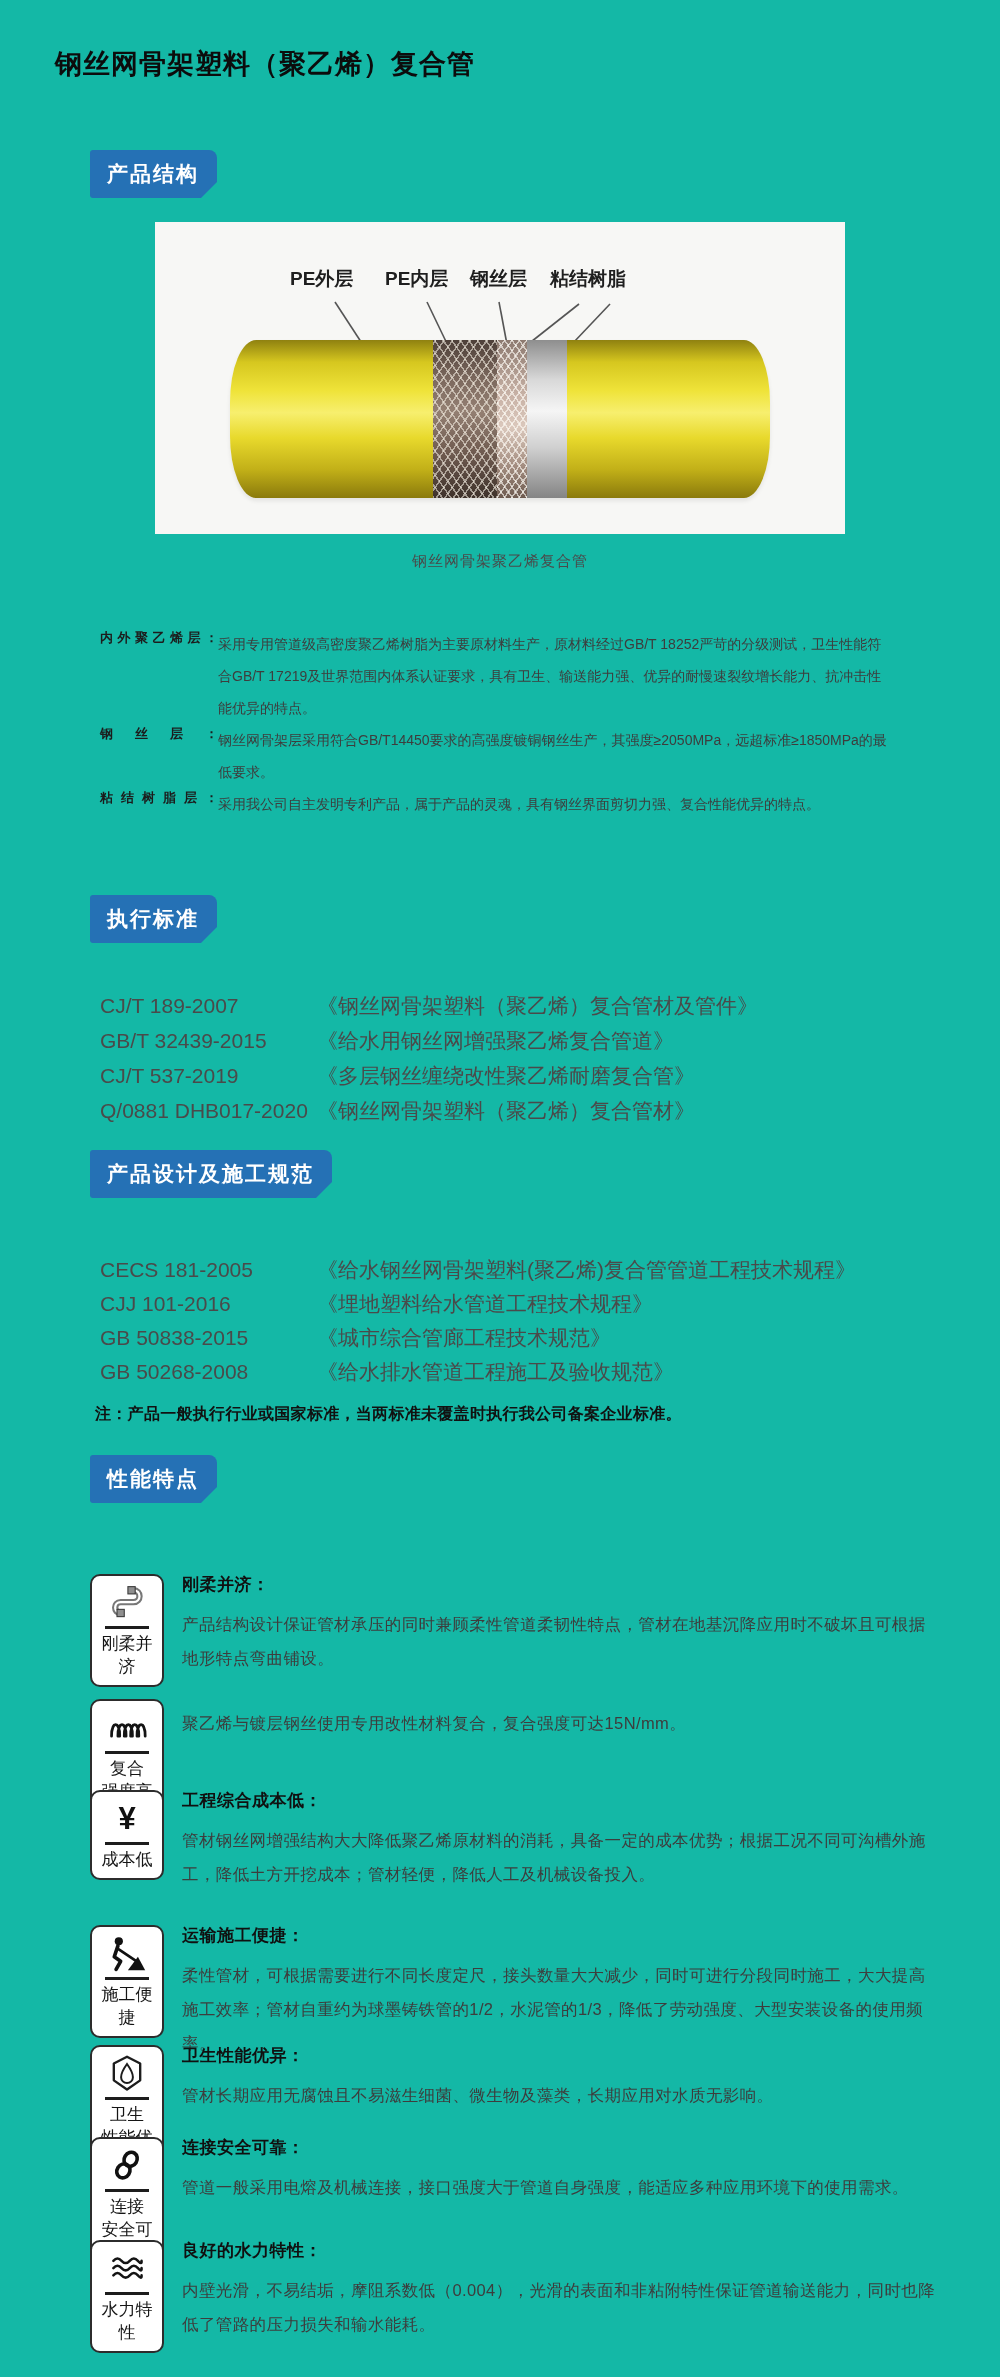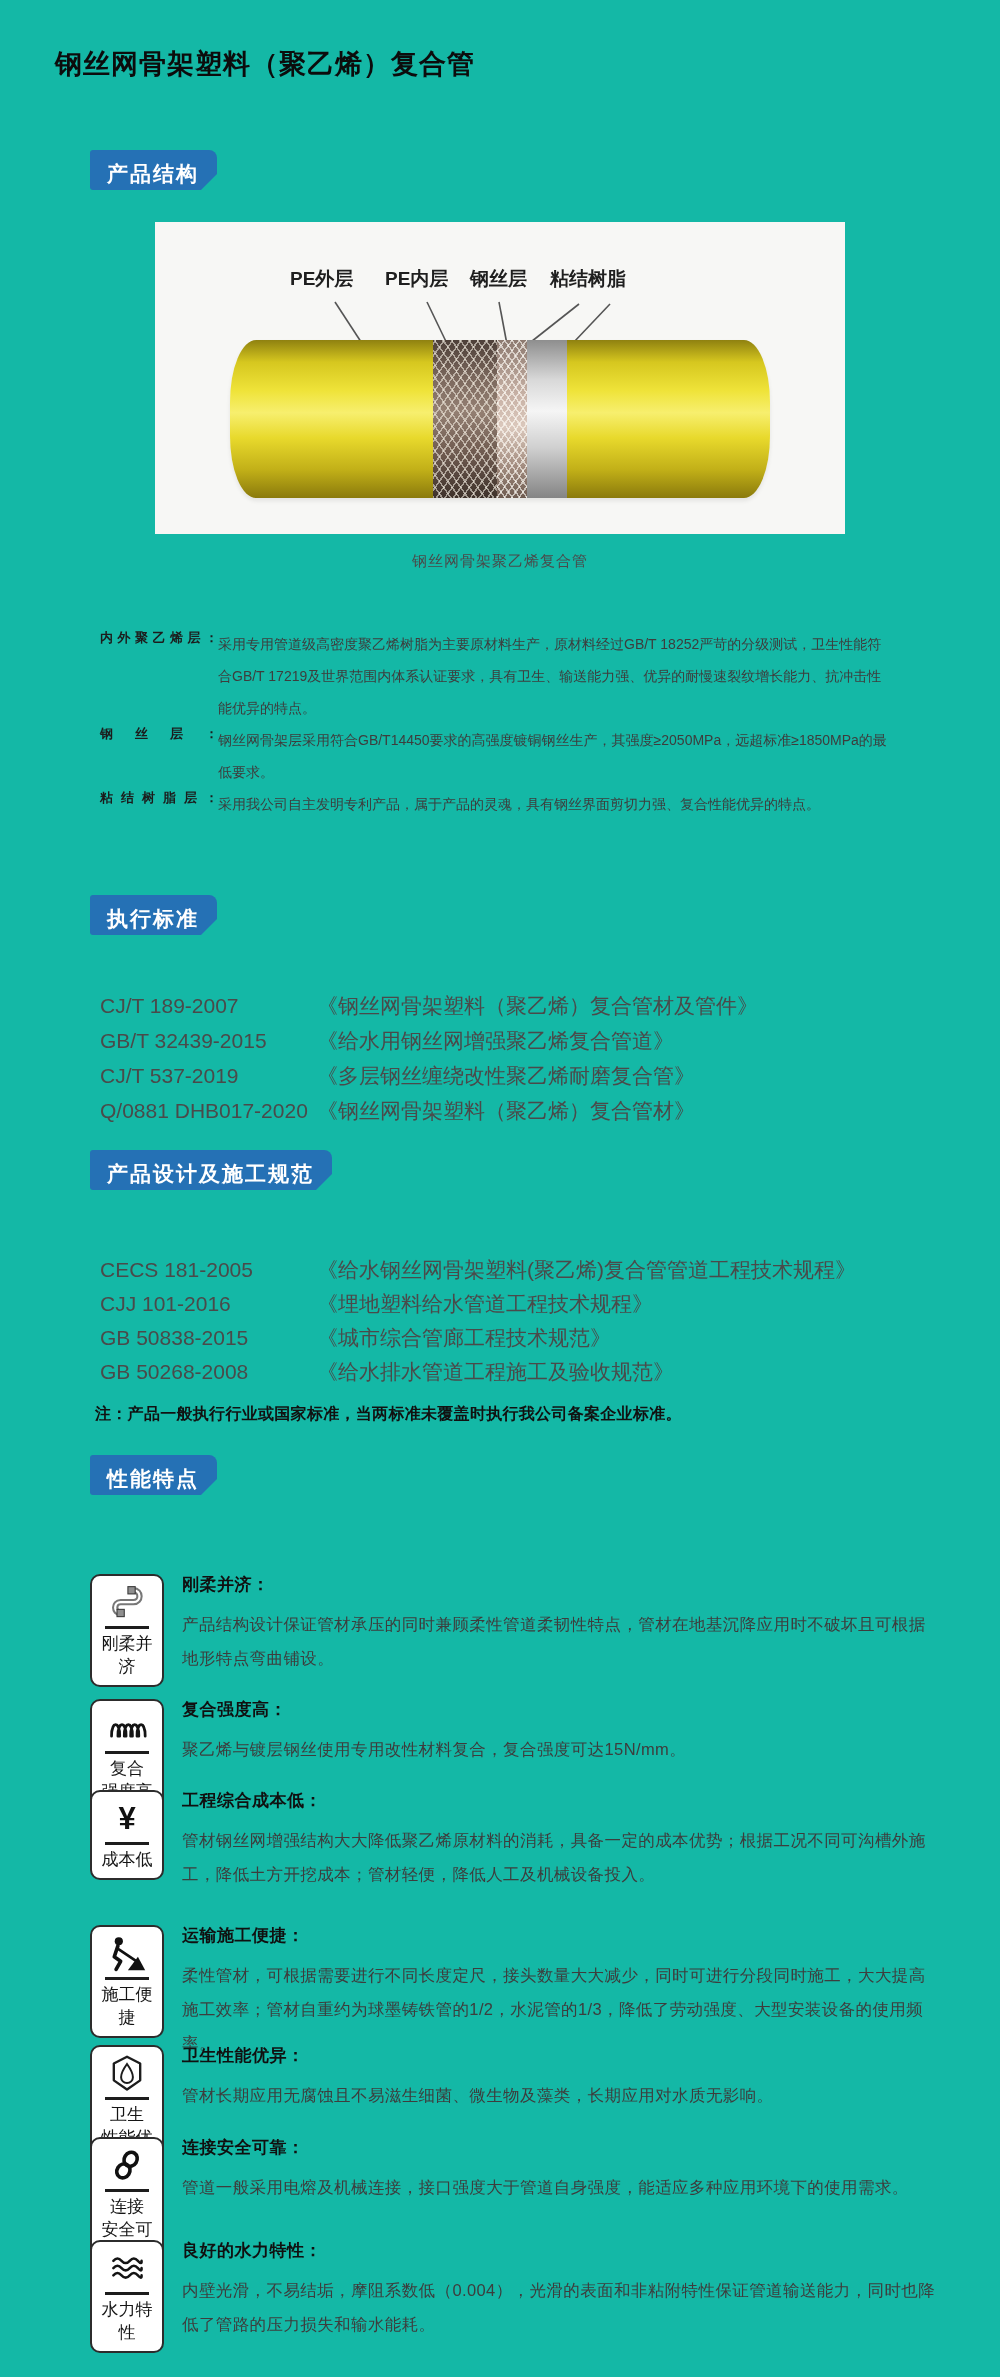--- a/index.html
+++ b/index.html
@@ -5,21 +5,21 @@
   * { margin:0; padding:0; box-sizing:border-box; }
   html,body { background:#fff; }
   body { font-family:"Liberation Sans","DejaVu Sans",sans-serif; color:#3d3d3d; }
   .page { position:relative; width:1000px; height:2377px; margin:0 auto; background:#14b8a6; overflow:hidden; }
   .abs { position:absolute; }
 
   h1.page-title { left:55px; top:46px; font-size:27px; font-weight:bold; color:#0c0c0c; letter-spacing:1px; }
 
   .badge {
     display:inline-block; background:#2571b5; color:#fff; font-weight:bold;
-    font-size:21px; line-height:48px; height:40px; padding:0 18px 0 17px;
+    font-size:21px; line-height:48px; height:48px; padding:0 18px 0 17px;
     letter-spacing:2px; border-radius:3px 8px 3px 3px;
     clip-path: polygon(0 0, 100% 0, 100% calc(100% - 16px), calc(100% - 16px) 100%, 0 100%);
   }
   .badge-1 { left:90px; top:150px; }
   .badge-2 { left:90px; top:895px; }
   .badge-3 { left:90px; top:1150px; }
   .badge-4 { left:90px; top:1455px; }
 
   
   .figure { left:155px; top:222px; width:690px; height:312px; background:#f7f7f5; }
@@ -188,21 +188,20 @@
   <div class="abs feature f2">
     <div class="icon-box">
       <svg class="icon-glyph" viewBox="0 0 44 44">
         <path d="M5 31 C5 14 14 14 14 31 M12 31 C12 14 21 14 21 31 M19 31 C19 14 28 14 28 31 M26 31 C26 14 35 14 35 31 M33 31 C33 14 42 14 42 31" stroke="#141414" stroke-width="3" fill="none" stroke-linecap="round"></path>
       </svg>
       <div class="icon-divider"></div>
       <div class="icon-label">复合
 强度高</div>
     </div>
     <div class="feature-content">
-      <div class="feature-title">复合强度高：</div>
       <div class="feature-text">聚乙烯与镀层钢丝使用专用改性材料复合，复合强度可达15N/mm。</div>
     </div>
   </div>
 
   <div class="abs feature f3">
     <div class="icon-box">
       <span class="yen-glyph">¥</span>
       <div class="icon-divider"></div>
       <div class="icon-label">成本低</div>
     </div>

